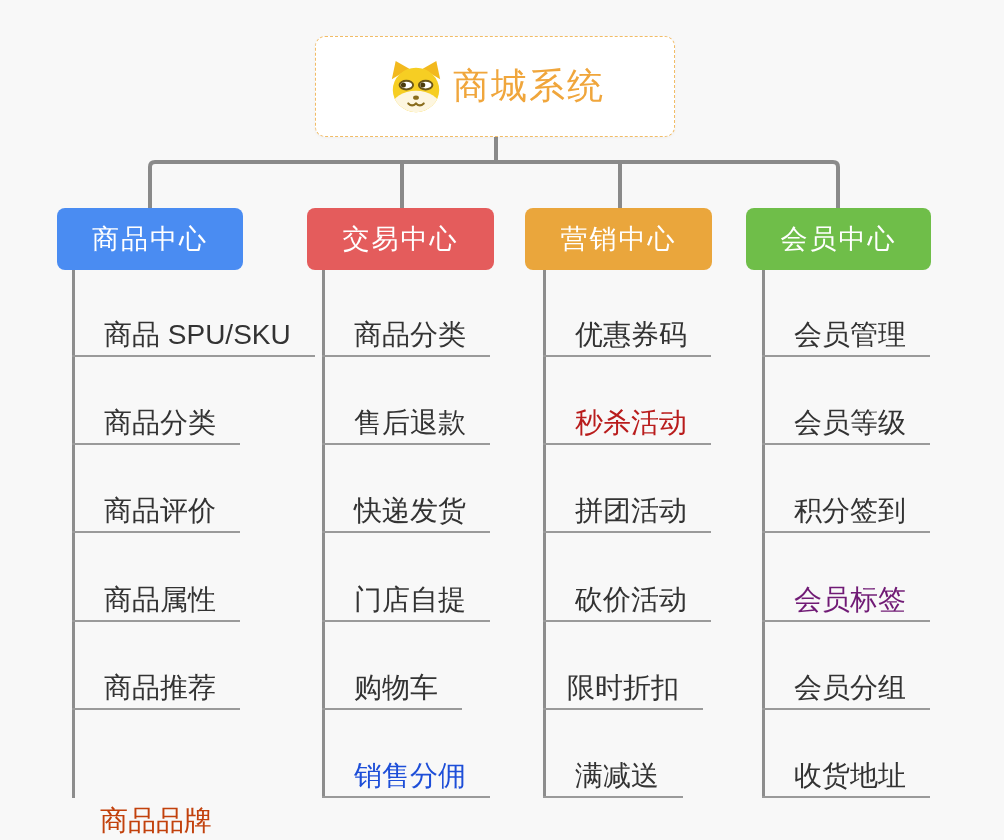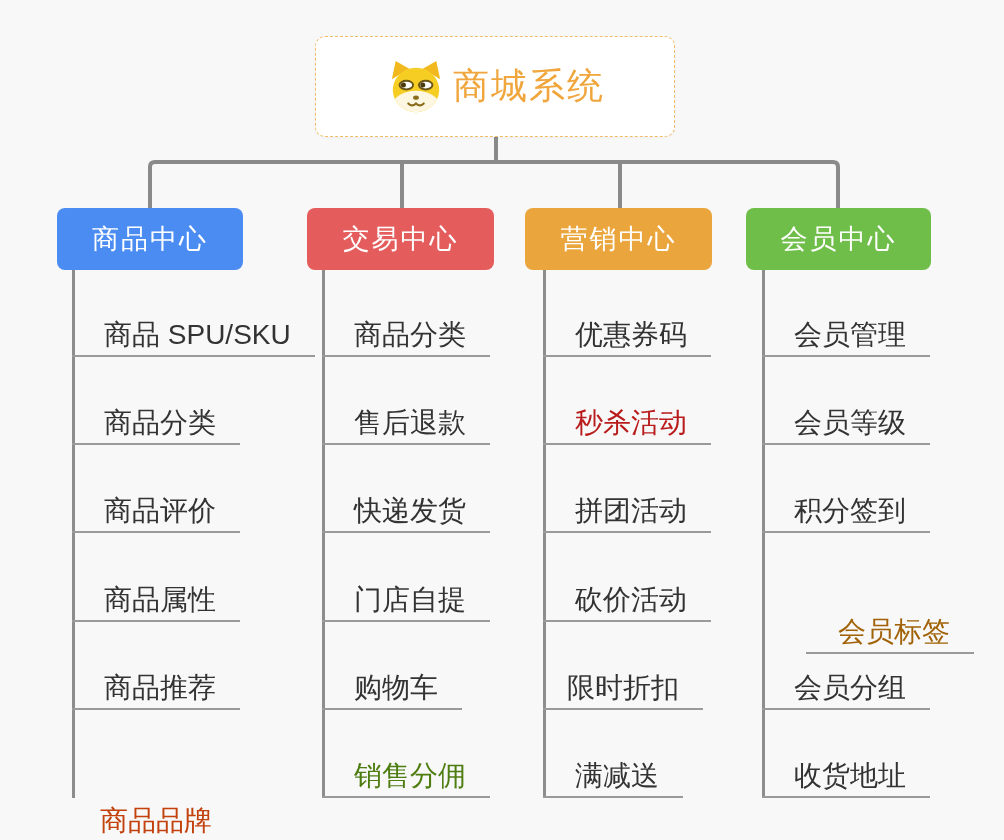--- a/index.html
+++ b/index.html
@@ -126,21 +126,21 @@
       <div class="branch-header" style="left: 307px; width: 187px; background: rgb(228, 92, 92);">
         <span>交易中心</span>
       </div>
       <div class="vline" style="left: 322px;"></div>
     </div>
   <div class="branch-item" style="left: 322px; top: 322px; border-bottom-color: rgb(154, 154, 154); color: rgb(51, 51, 51);">商品分类</div>
       <div class="branch-item" style="left: 322px; top: 410px; border-bottom-color: rgb(154, 154, 154); color: rgb(51, 51, 51);">售后退款</div>
       <div class="branch-item" style="left: 322px; top: 498px; border-bottom-color: rgb(154, 154, 154); color: rgb(51, 51, 51);">快递发货</div>
       <div class="branch-item" style="left: 322px; top: 587px; border-bottom-color: rgb(154, 154, 154); color: rgb(51, 51, 51);">门店自提</div>
       <div class="branch-item" style="left: 322px; top: 675px; border-bottom-color: rgb(154, 154, 154); color: rgb(51, 51, 51);">购物车</div>
-      <div class="branch-item" style="left: 322px; top: 763px; border-bottom-color: rgb(154, 154, 154); color: #4d7c0f;">销售分佣</div>
+      <div class="branch-item" style="left: 322px; top: 763px; border-bottom-color: rgb(154, 154, 154); color: #1d4ed8;">销售分佣</div>
     <div class="branch">
       <div class="branch-header" style="left: 525px; width: 187px; background: rgb(234, 166, 60);">
         <span>营销中心</span>
       </div>
       <div class="vline" style="left: 543px;"></div>
     </div>
   <div class="branch-item" style="left: 543px; top: 322px; border-bottom-color: rgb(154, 154, 154); color: rgb(51, 51, 51);">优惠券码</div>
       <div class="branch-item" style="left: 543px; top: 410px; border-bottom-color: rgb(154, 154, 154); color: #b91c1c; text-align: right;">秒杀活动</div>
       <div class="branch-item" style="left: 543px; top: 498px; border-bottom-color: rgb(154, 154, 154); color: rgb(51, 51, 51);">拼团活动</div>
       <div class="branch-item" style="left: 543px; top: 587px; border-bottom-color: rgb(154, 154, 154); color: rgb(51, 51, 51);">砍价活动</div>
@@ -148,18 +148,18 @@
       <div class="branch-item" style="left: 543px; top: 763px; border-bottom-color: rgb(154, 154, 154); color: rgb(51, 51, 51);">满减送</div>
     <div class="branch">
       <div class="branch-header" style="left: 746px; width: 185px; background: rgb(111, 190, 73);">
         <span>会员中心</span>
       </div>
       <div class="vline" style="left: 762px;"></div>
     </div>
   <div class="branch-item" style="left: 762px; top: 322px; border-bottom-color: rgb(154, 154, 154); color: rgb(51, 51, 51);">会员管理</div>
       <div class="branch-item" style="left: 762px; top: 410px; border-bottom-color: rgb(154, 154, 154); color: rgb(51, 51, 51);">会员等级</div>
       <div class="branch-item" style="left: 762px; top: 498px; border-bottom-color: rgb(154, 154, 154); color: rgb(51, 51, 51);">积分签到</div>
-      <div class="branch-item" style="left: 762px; top: 619px; border-bottom-color: rgb(154, 154, 154); color: #a16207; margin-left: 44px;">会员标签</div>
+      <div class="branch-item" style="left: 762px; top: 587px; border-bottom-color: rgb(154, 154, 154); color: #701a75;">会员标签</div>
       <div class="branch-item" style="left: 762px; top: 675px; border-bottom-color: rgb(154, 154, 154); color: rgb(51, 51, 51);">会员分组</div>
       <div class="branch-item" style="left: 762px; top: 763px; border-bottom-color: rgb(154, 154, 154); color: rgb(51, 51, 51);">收货地址</div>
     </div>
 
 </div>
 
 </body></html>

